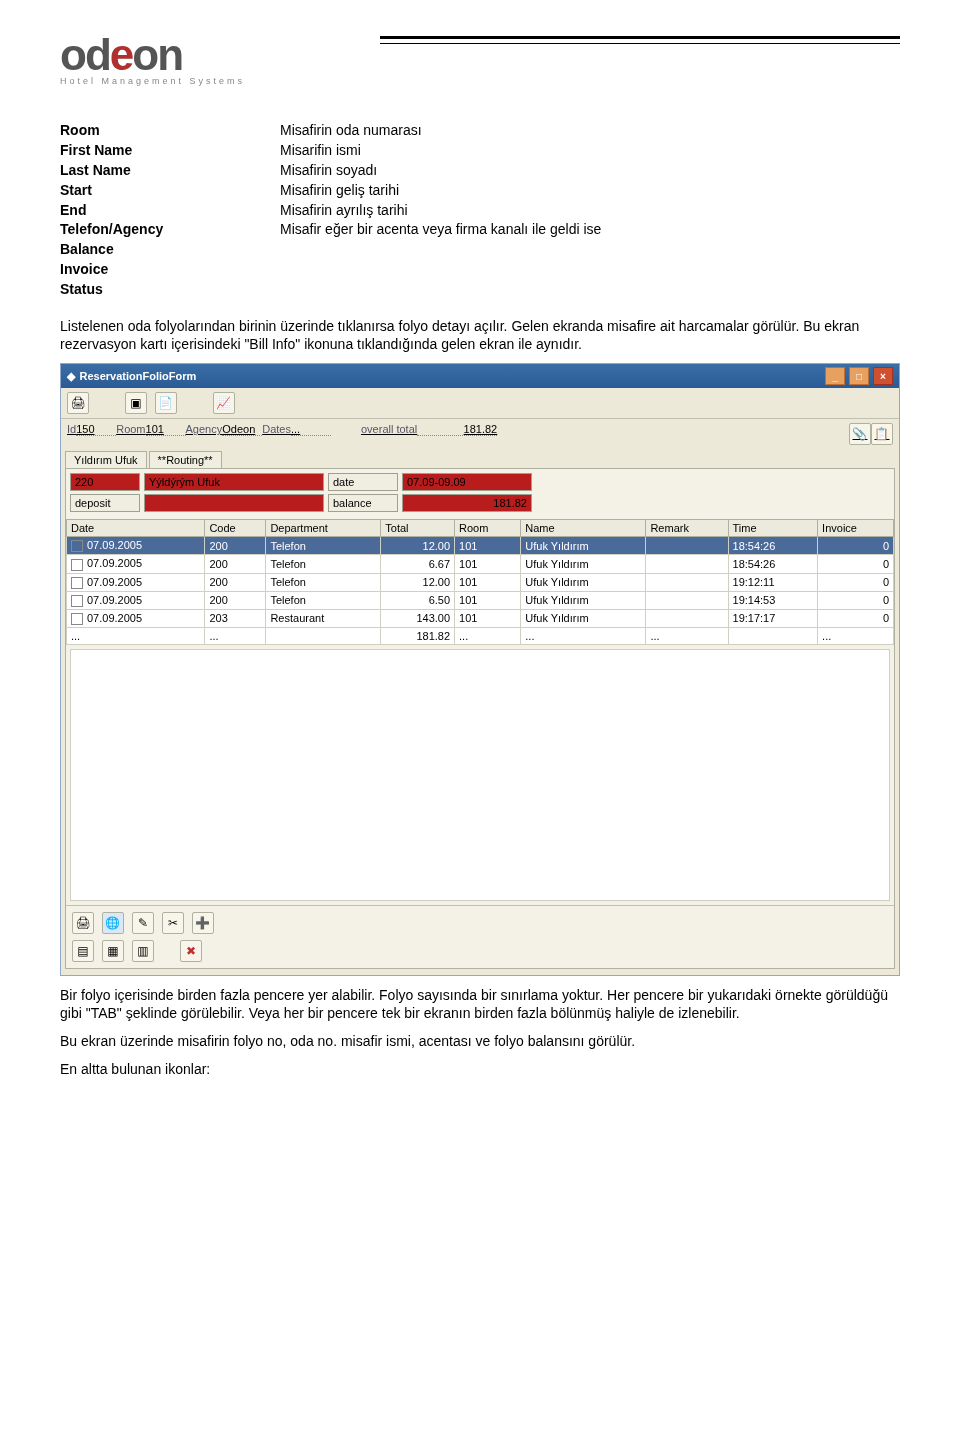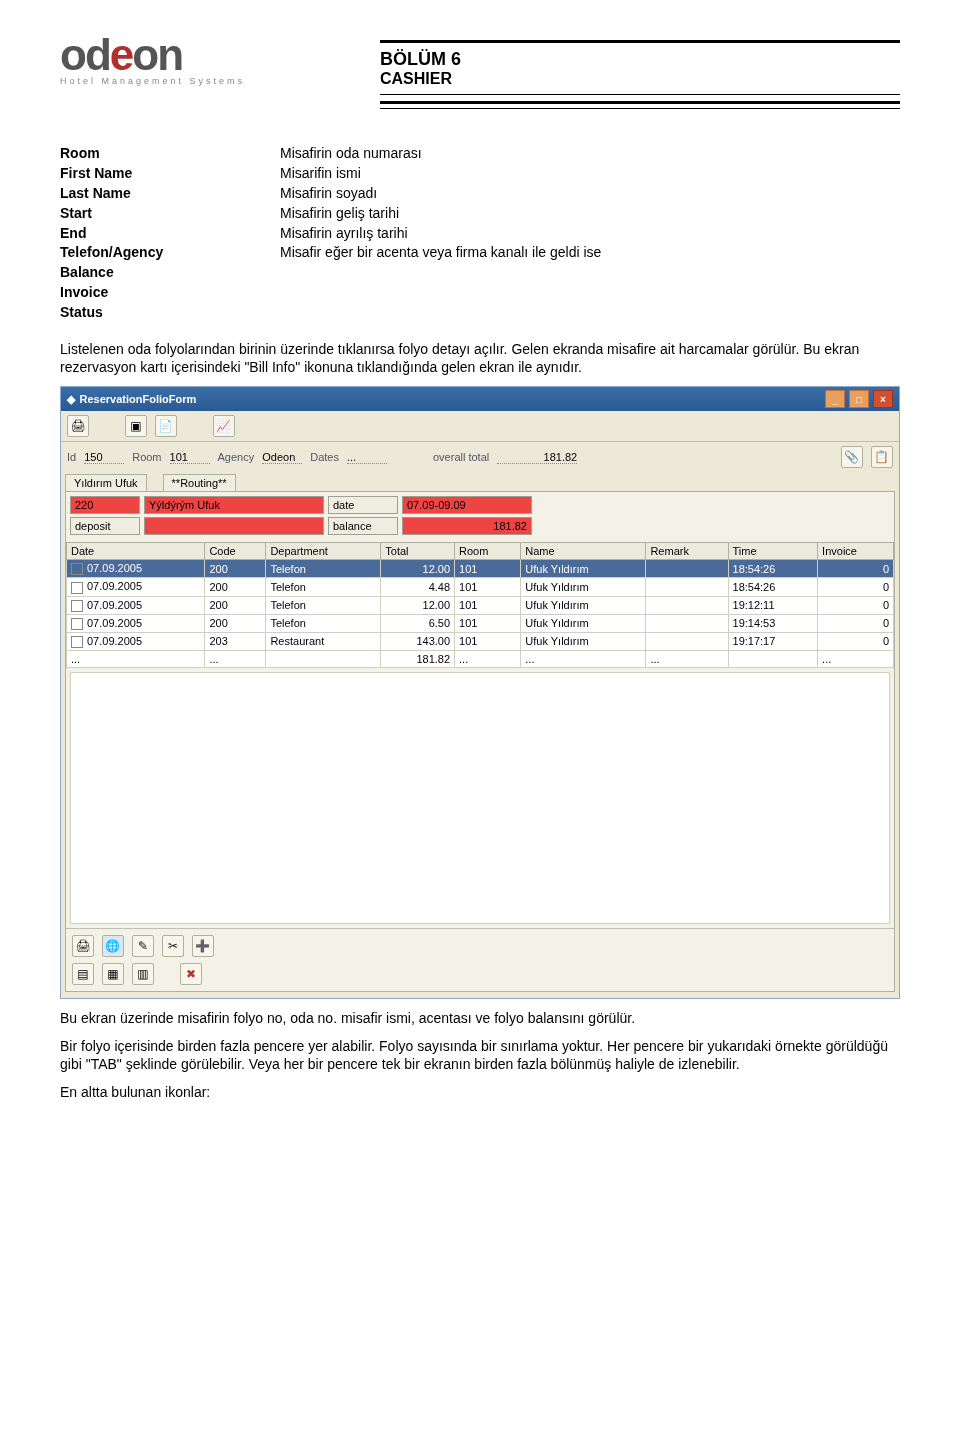--- a/index.html
+++ b/index.html
@@ -19,52 +19,48 @@
   .defs .v{flex:1;margin-left:20px;}
   p.body{line-height:1.3;margin:10px 0;}
   
   .ss{border:1px solid #90a8c8;background:#ece9d8;font-size:11px;color:#000;font-family:Tahoma,Arial,sans-serif;}
   .ss-title{background:linear-gradient(#3a6ea5,#2a5a95);color:#fff;padding:3px 6px;font-weight:bold;display:flex;align-items:center;gap:4px;}
   .ss-title .spacer{flex:1;}
   .ss-title .winbtn{width:18px;height:16px;background:#e8a060;border:1px solid #c07030;display:inline-flex;align-items:center;justify-content:center;font-size:10px;}
   .ss-title .winbtn.red{background:#d05030;border-color:#a03020;color:#fff;}
   .ss-tool{background:#ece9d8;padding:4px 6px;border-bottom:1px solid #c0c0b0;display:flex;gap:8px;align-items:center;}
   .ico{width:20px;height:20px;border:1px solid #b0b0a0;border-radius:2px;display:inline-flex;align-items:center;justify-content:center;font-size:12px;background:#f8f6ea;}
-  .ss-info{padding:4px 6px;display:flex;gap:8px;align-items:center;flex-wrap:wrap;}
+  .ss-info{padding:4px 6px;display:flex;align-items:flex-start;flex-wrap:wrap;text-decoration:underline;}
   .ss-info .lbl{color:#556;}
   .ss-info .val{border-bottom:1px dotted #888;min-width:40px;display:inline-block;}
-  .ss-tabs{display:flex;padding:2px 4px 0 4px;gap:16px;}
+  .ss-tabs{display:flex;padding:2px 4px 0 4px;gap:2px;}
   .ss-tab{background:#f0eee0;border:1px solid #b0b0a0;border-bottom:none;padding:2px 8px;font-size:11px;}
   .ss-panel{border:1px solid #b0b0a0;margin:0 4px 6px 4px;background:#f4f2e6;}
   .ss-fields{padding:4px;}
   .ss-frow{display:flex;gap:4px;margin-bottom:3px;}
-  .ss-cell{background:#ef4444;border:1px solid #a0a090;padding:2px 4px;font-size:11px;}
+  .ss-cell{background:#b91c1c;border:1px solid #a0a090;padding:2px 4px;font-size:11px;}
   .ss-cell.lbl{background:#f0eee0;}
   .grid{width:100%;border-collapse:collapse;}
   .grid th{background:#eceadd;border:1px solid #b0b0a0;padding:2px 4px;font-weight:normal;text-align:left;font-size:11px;}
   .grid td{background:#fff;border:1px solid #d0d0c0;padding:2px 4px;font-size:11px;}
   .grid tr.sel td{background:#4a6a9a;color:#fff;}
   .grid td.cb::before{content:"";display:inline-block;width:10px;height:10px;border:1px solid #888;margin-right:4px;vertical-align:middle;}
   .ss-bottom{padding:6px;display:flex;gap:8px;align-items:center;border-top:1px solid #c0c0b0;}
   .bigspace{height:250px;background:#fff;border:1px solid #d0d0c0;margin:4px;}
 </style>
 </head>
 <body>
 <div class="page">
 
 <div class="header">
   <div class="logo">
     <div class="logo-main">od<span class="red">e</span>on</div>
     <div class="logo-sub">Hotel Management Systems</div>
   </div>
   <div style="flex:1">
-    <div class="title-block">
-      <div class="t1">BÖLÜM 6</div>
-      <div class="t2">CASHIER</div>
-    </div>
     <div class="hr2"></div>
   </div>
 </div>
 
 <div class="defs">
       <div class="row">
         <div class="k">Room</div>
         <div class="v">Misafirin oda numarası</div>
       </div>
       <div class="row">
@@ -175,21 +171,21 @@
               <td>101</td>
               <td>Ufuk Yıldırım</td>
               <td></td>
               <td>18:54:26</td>
               <td style="text-align:right">0</td>
             </tr>
             <tr>
               <td class="cb">07.09.2005</td>
               <td>200</td>
               <td>Telefon</td>
-              <td style="text-align:right">4.48</td>
+              <td style="text-align:right">6.67</td>
               <td>101</td>
               <td>Ufuk Yıldırım</td>
               <td></td>
               <td>18:54:26</td>
               <td style="text-align:right">0</td>
             </tr>
             <tr>
               <td class="cb">07.09.2005</td>
               <td>200</td>
               <td>Telefon</td>
@@ -246,17 +242,17 @@
     <div class="ss-bottom" style="border-top:none;padding-top:0">
       <span class="ico">▤</span>
       <span class="ico">▦</span>
       <span class="ico">▥</span>
       <span style="width:10px"></span>
       <span class="ico" style="color:#c03030">✖</span>
     </div>
   </div>
 </div>
 
+<p class="body">Bir folyo içerisinde birden fazla pencere yer alabilir. Folyo sayısında bir sınırlama yoktur. Her pencere bir yukarıdaki örnekte görüldüğü gibi "TAB" şeklinde görülebilir. Veya her bir pencere  tek bir ekranın birden fazla bölünmüş haliyle de izlenebilir.</p>
 <p class="body">Bu ekran üzerinde misafirin folyo no, oda no. misafir ismi, acentası ve folyo balansını görülür.</p>
-<p class="body">Bir folyo içerisinde birden fazla pencere yer alabilir. Folyo sayısında bir sınırlama yoktur. Her pencere bir yukarıdaki örnekte görüldüğü gibi "TAB" şeklinde görülebilir. Veya her bir pencere  tek bir ekranın birden fazla bölünmüş haliyle de izlenebilir.</p>
 <p class="body">En altta bulunan ikonlar:</p>
 
 </div>
 
 </body></html>

